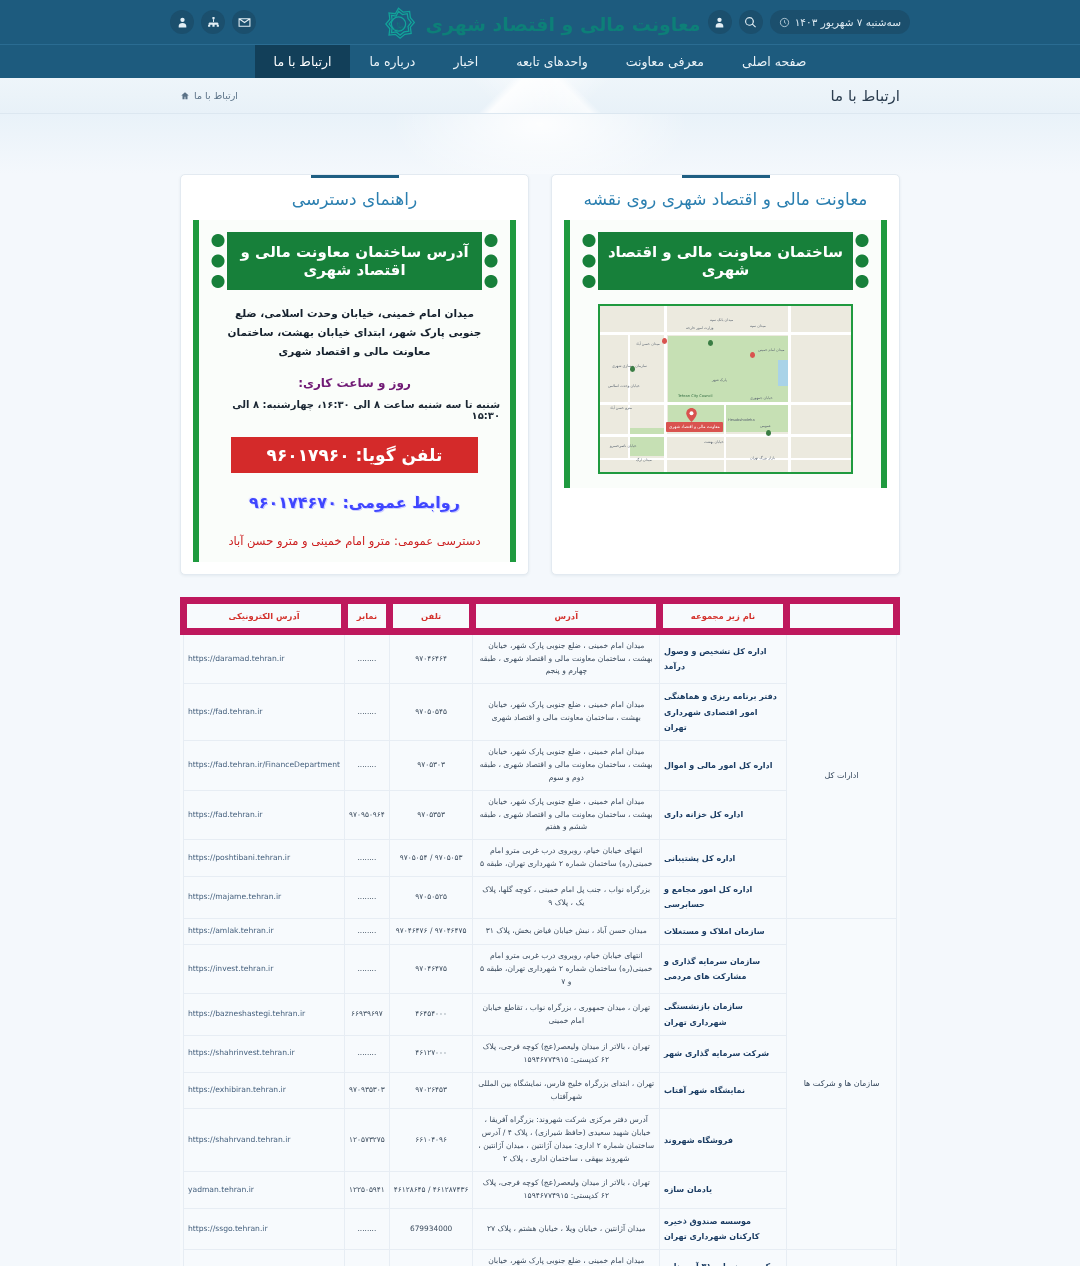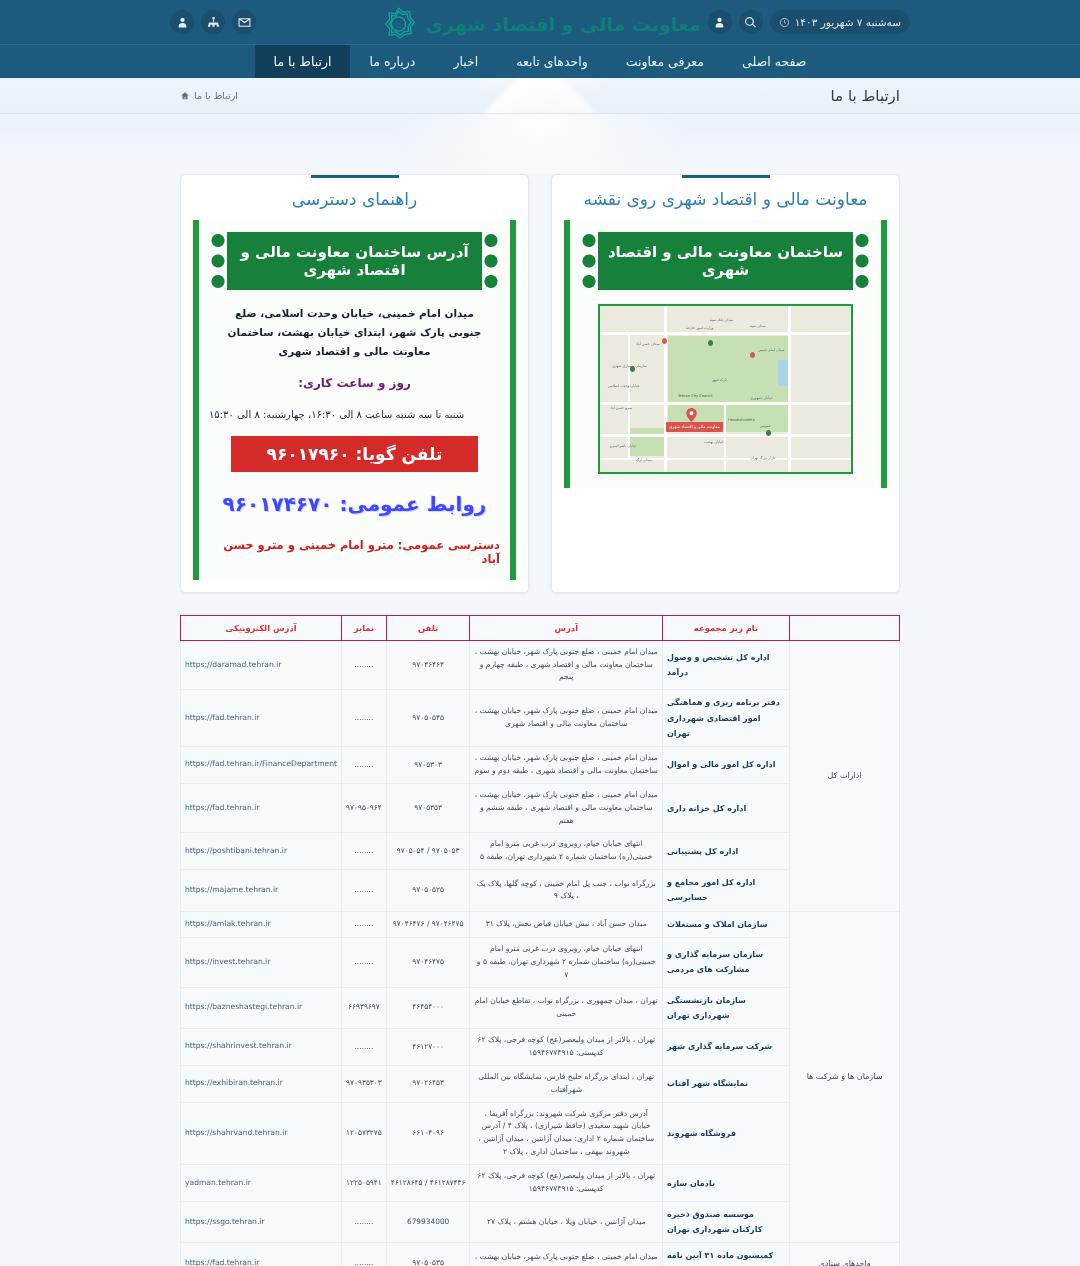--- a/index.html
+++ b/index.html
@@ -45,41 +45,41 @@
   .banner{background:#17803a;color:#fff;text-align:center;font-size:15px;font-weight:bold;padding:11px 4px;margin:0 18px 14px;position:relative}
   .banner:before,.banner:after{content:"";position:absolute;top:-3px;width:26px;height:calc(100% + 6px);
     background:
       radial-gradient(circle at 50% 18%, #17803a 6px, transparent 7px),
       radial-gradient(circle at 50% 50%, #17803a 6px, transparent 7px),
       radial-gradient(circle at 50% 82%, #17803a 6px, transparent 7px);}
   .banner:before{right:-22px}
   .banner:after{left:-22px}
   .addr-text{font-size:10.5px;color:#14202c;text-align:center;line-height:1.8;font-weight:bold;padding:0 8px}
   .hours-label{color:#701a75;font-weight:bold;font-size:12px;text-align:center;margin-top:15px}
-  .hours-val{font-size:10px;color:#1b2733;text-align:left;margin-top:19px;font-weight:normal}
+  .hours-val{font-size:10px;color:#1b2733;text-align:right;margin-top:9px;font-weight:bold}
   .redphone{background:#d42a2a;color:#fff;text-align:center;font-size:17px;font-weight:bold;padding:8px;margin:16px 22px 0}
-  .pr-line{text-align:center;margin-top:20px;font-size:20px;font-weight:bold;color:#3f46ff;
+  .pr-line{text-align:center;margin-top:20px;font-size:16px;font-weight:bold;color:#3f46ff;
     text-shadow:0 0 4px #fff, 1px 1px 0 #b9bcff, -1px -1px 0 #e6e7ff}
-  .access{margin-top:22px;color:#cc1f1f;font-weight:bold;font-size:11.5px}
+  .access{text-align:center;margin-top:22px;color:#cc1f1f;font-weight:normal;font-size:11.5px}
 
   
   .mapbox{margin:0 18px;border:2px solid #1f9a3f;height:170px;position:relative;overflow:hidden;background:#eceadf;cursor:pointer}
   .mp-green{position:absolute;background:#c6e0b4}
   .mp-road{position:absolute;background:#fff}
   .mp-water{position:absolute;background:#a9d3e8}
   .mp-lbl{position:absolute;font-size:3.6px;color:#5a6470;white-space:nowrap}
   .mp-poi{position:absolute;width:5px;height:6px;background:#d9534f;border-radius:50% 50% 50% 50%/60% 60% 40% 40%}
   .mp-poi.g{background:#3a7d44}
   .mp-pin{position:absolute;left:86px;top:102px;width:11px;height:14px}
   .mp-tag{position:absolute;left:66px;top:116px;background:#d9534f;color:#fff;font-size:4.2px;padding:2px 3px;text-align:center;line-height:1.5;border-radius:1px}
 
   
   .tablewrap{padding:22px 180px 0}
   table{width:100%;border-collapse:collapse;background:#f7fafd;font-size:7.6px;color:#2f3f52}
-  th{border:1px solid #be185d;color:#d4332e;font-weight:bold;font-size:8.4px;padding:7px 3px;background:#f7fafd}
+  th{border:7px solid #be185d;color:#d4332e;font-weight:bold;font-size:8.4px;padding:7px 3px;background:#f7fafd}
   td{border:1px solid #e7edf4;padding:5px 4px;vertical-align:middle;line-height:1.7}
   td.url{text-align:left;color:#46617e}
   td.fax,td.tel{text-align:center;color:#3c4c5e;white-space:nowrap;font-size:7.4px}
   td.addr{text-align:center;color:#3a4a5c}
   td.nm{text-align:left;color:#1c3d63;font-weight:bold;font-size:8px;line-height:1.9}
   td.grp{text-align:center;color:#33455a;font-size:8px}
 </style>
 </head>
 <body>
 

